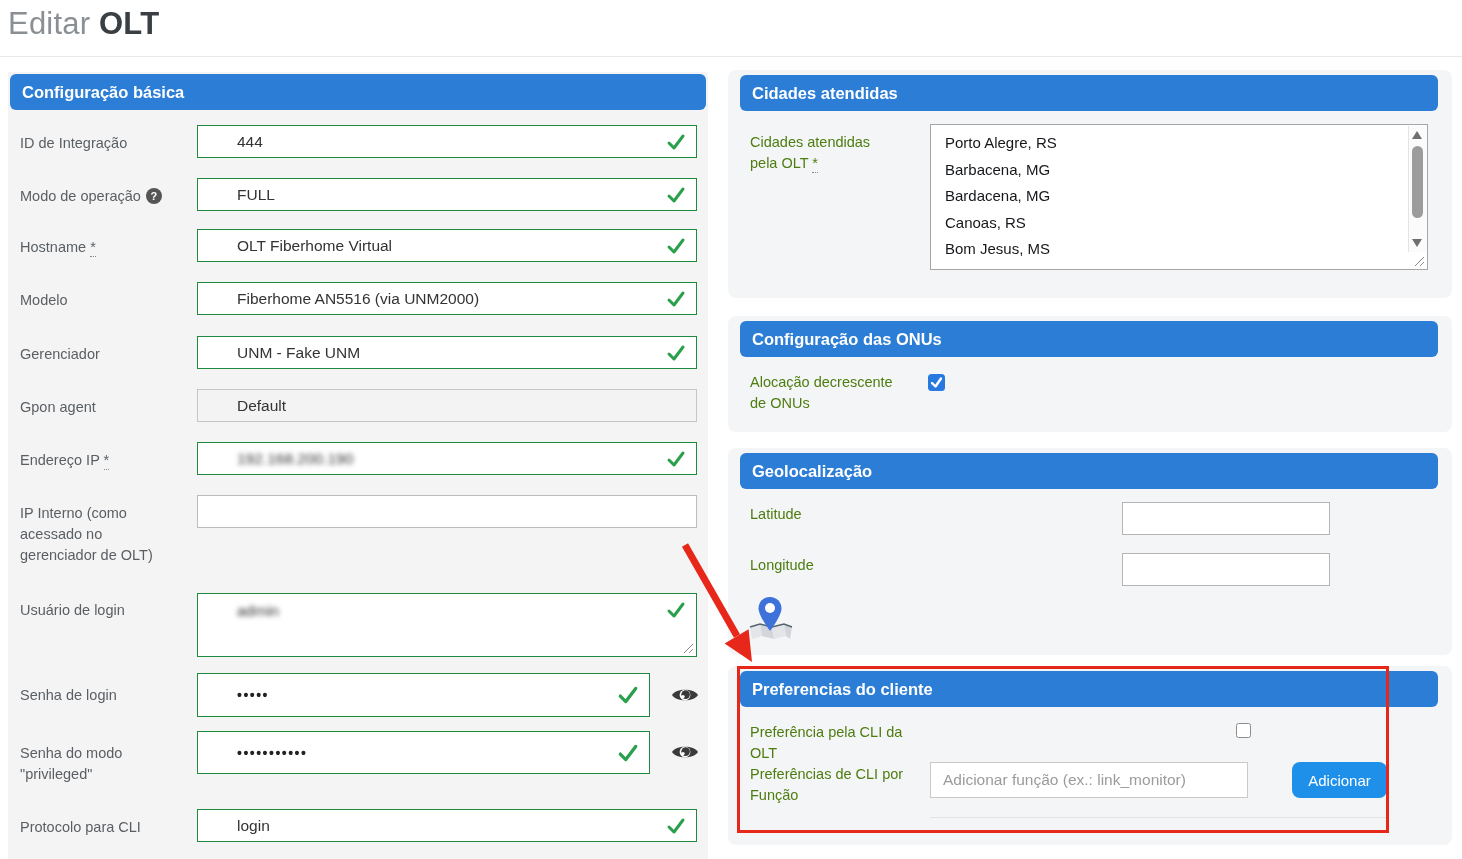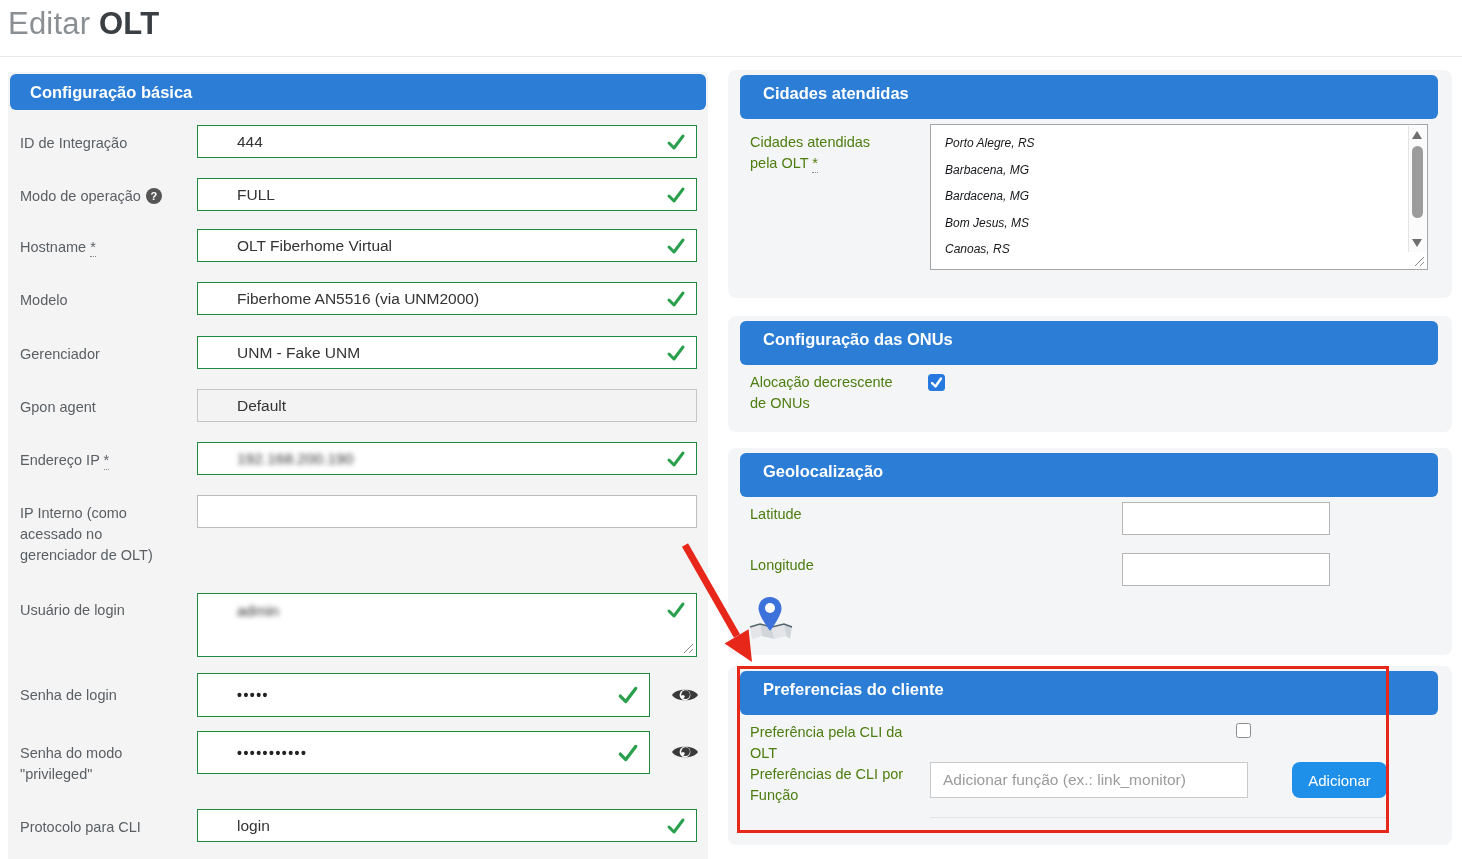--- a/index.html
+++ b/index.html
@@ -9,25 +9,25 @@
   
   .page-title{position:absolute;left:8px;top:6px;font-size:31px;letter-spacing:.2px;}
   .page-title .light{font-weight:300;color:#8a8f94;}
   .page-title .bold{font-weight:700;color:#3a3f44;text-align:right;}
   .title-rule{position:absolute;left:0;top:56px;width:1462px;border-top:1px solid #e9e9e9;}
 
   
   .lpanel{position:absolute;left:8px;top:72px;width:700px;height:787px;background:#f4f4f5;}
   .lhdr{position:absolute;left:2px;top:2px;right:2px;height:36px;background:#2b7dd6;
         border-radius:6px;color:#fff;font-size:16.5px;font-weight:700;line-height:36px;
-        padding-left:20px;box-sizing:border-box;}
+        padding-left:12px;box-sizing:border-box;}
   .rpanel{position:absolute;left:728px;width:724px;background:#f4f5f6;border-radius:8px;}
-  .rhdr{position:absolute;left:12px;right:14px;top:5px;height:44px;background:#2b7dd6;
+  .rhdr{position:absolute;left:12px;right:14px;top:5px;height:36px;background:#2b7dd6;
         border-radius:6px;color:#fff;font-size:16.5px;font-weight:700;line-height:36px;
-        padding-left:23px;box-sizing:border-box;}
+        padding-left:12px;box-sizing:border-box;}
 
   
   .flabel{position:absolute;left:12px;width:158px;font-size:14.5px;line-height:21px;color:#5a5f63;}
   .fbox{position:absolute;left:189px;width:500px;height:33px;background:#fff;
         border:1px solid #1f8a3d;box-sizing:border-box;}
   .fbox.gray{border:1px solid #bcbcbc;}
   .fbox.disabled{background:#f3f3f3;border:1px solid #c6c6c6;}
   .fbox.narrow{width:453px;}
   .fval{position:absolute;left:11px;top:50%;transform:translateY(-50%);font-size:15.5px;color:#333;white-space:nowrap;margin-left:28px;}
   .fval.top-val{top:8px;transform:none;}
@@ -38,21 +38,21 @@
   .eye{position:absolute;left:662px;width:30px;height:30px;}
   .help-badge{display:inline-block;width:16px;height:16px;border-radius:50%;background:#555;
         color:#fff;font-size:11px;font-weight:700;text-align:center;line-height:16px;
         vertical-align:1px;margin-left:5px;}
   .req{border-bottom:1px dotted #888;padding-bottom:1px;}
   .resize-corner{position:absolute;right:2px;bottom:2px;width:12px;height:12px;}
 
   
   .listbox{position:absolute;left:202px;top:54px;width:498px;height:146px;background:#fff;
         border:1px solid #a5a5a5;box-sizing:border-box;}
-  .litem{padding-left:14px;font-size:12px;line-height:26.5px;color:#15171a;font-style:italic;}
+  .litem{padding-left:14px;font-size:15px;line-height:26.5px;color:#15171a;}
   .litem:first-child{padding-top:5px;}
   .sbar{position:absolute;top:1px;right:1px;width:17px;bottom:17px;background:#fbfbfb;border-left:1px solid #e4e4e4;}
   .sarrow-up,.sarrow-down{position:absolute;left:3px;width:0;height:0;border-left:5.5px solid transparent;
         border-right:5.5px solid transparent;}
   .sarrow-up{top:5px;border-bottom:8px solid #6f6f6f;}
   .sarrow-down{bottom:5px;border-top:8px solid #6f6f6f;}
   .sthumb{position:absolute;left:2.5px;top:20px;width:11px;height:72px;background:#9c9c9c;border-radius:6px;}
 
   
   .cb-checked{position:absolute;width:17px;height:17px;background:#2779e0;border-radius:3.5px;}
@@ -210,22 +210,22 @@
 
   <div class="rpanel" style="top:70px;height:228px">
     <div class="rhdr"><span>Cidades atendidas</span></div>
     <div class="rlabel" style="left:22px;top:62px;width:150px">
       <span>Cidades atendidas pela OLT</span> <span class="req">*</span>
     </div>
     <div class="listbox">
       <div class="litem">Porto Alegre, RS</div>
       <div class="litem">Barbacena, MG</div>
       <div class="litem">Bardacena, MG</div>
+      <div class="litem">Canoas, RS</div>
       <div class="litem">Bom Jesus, MS</div>
-      <div class="litem">Canoas, RS</div>
       <div class="sbar">
         <div class="sarrow-up"></div>
         <div class="sthumb"></div>
         <div class="sarrow-down"></div>
       </div>
       <svg class="resize-corner" width="12" height="12" viewBox="0 0 12 12">
           <line x1="2" y1="11" x2="11" y2="2" stroke="#8a8a8a" stroke-width="1"></line>
           <line x1="7" y1="11" x2="11" y2="7" stroke="#8a8a8a" stroke-width="1"></line>
         </svg>
     </div>

